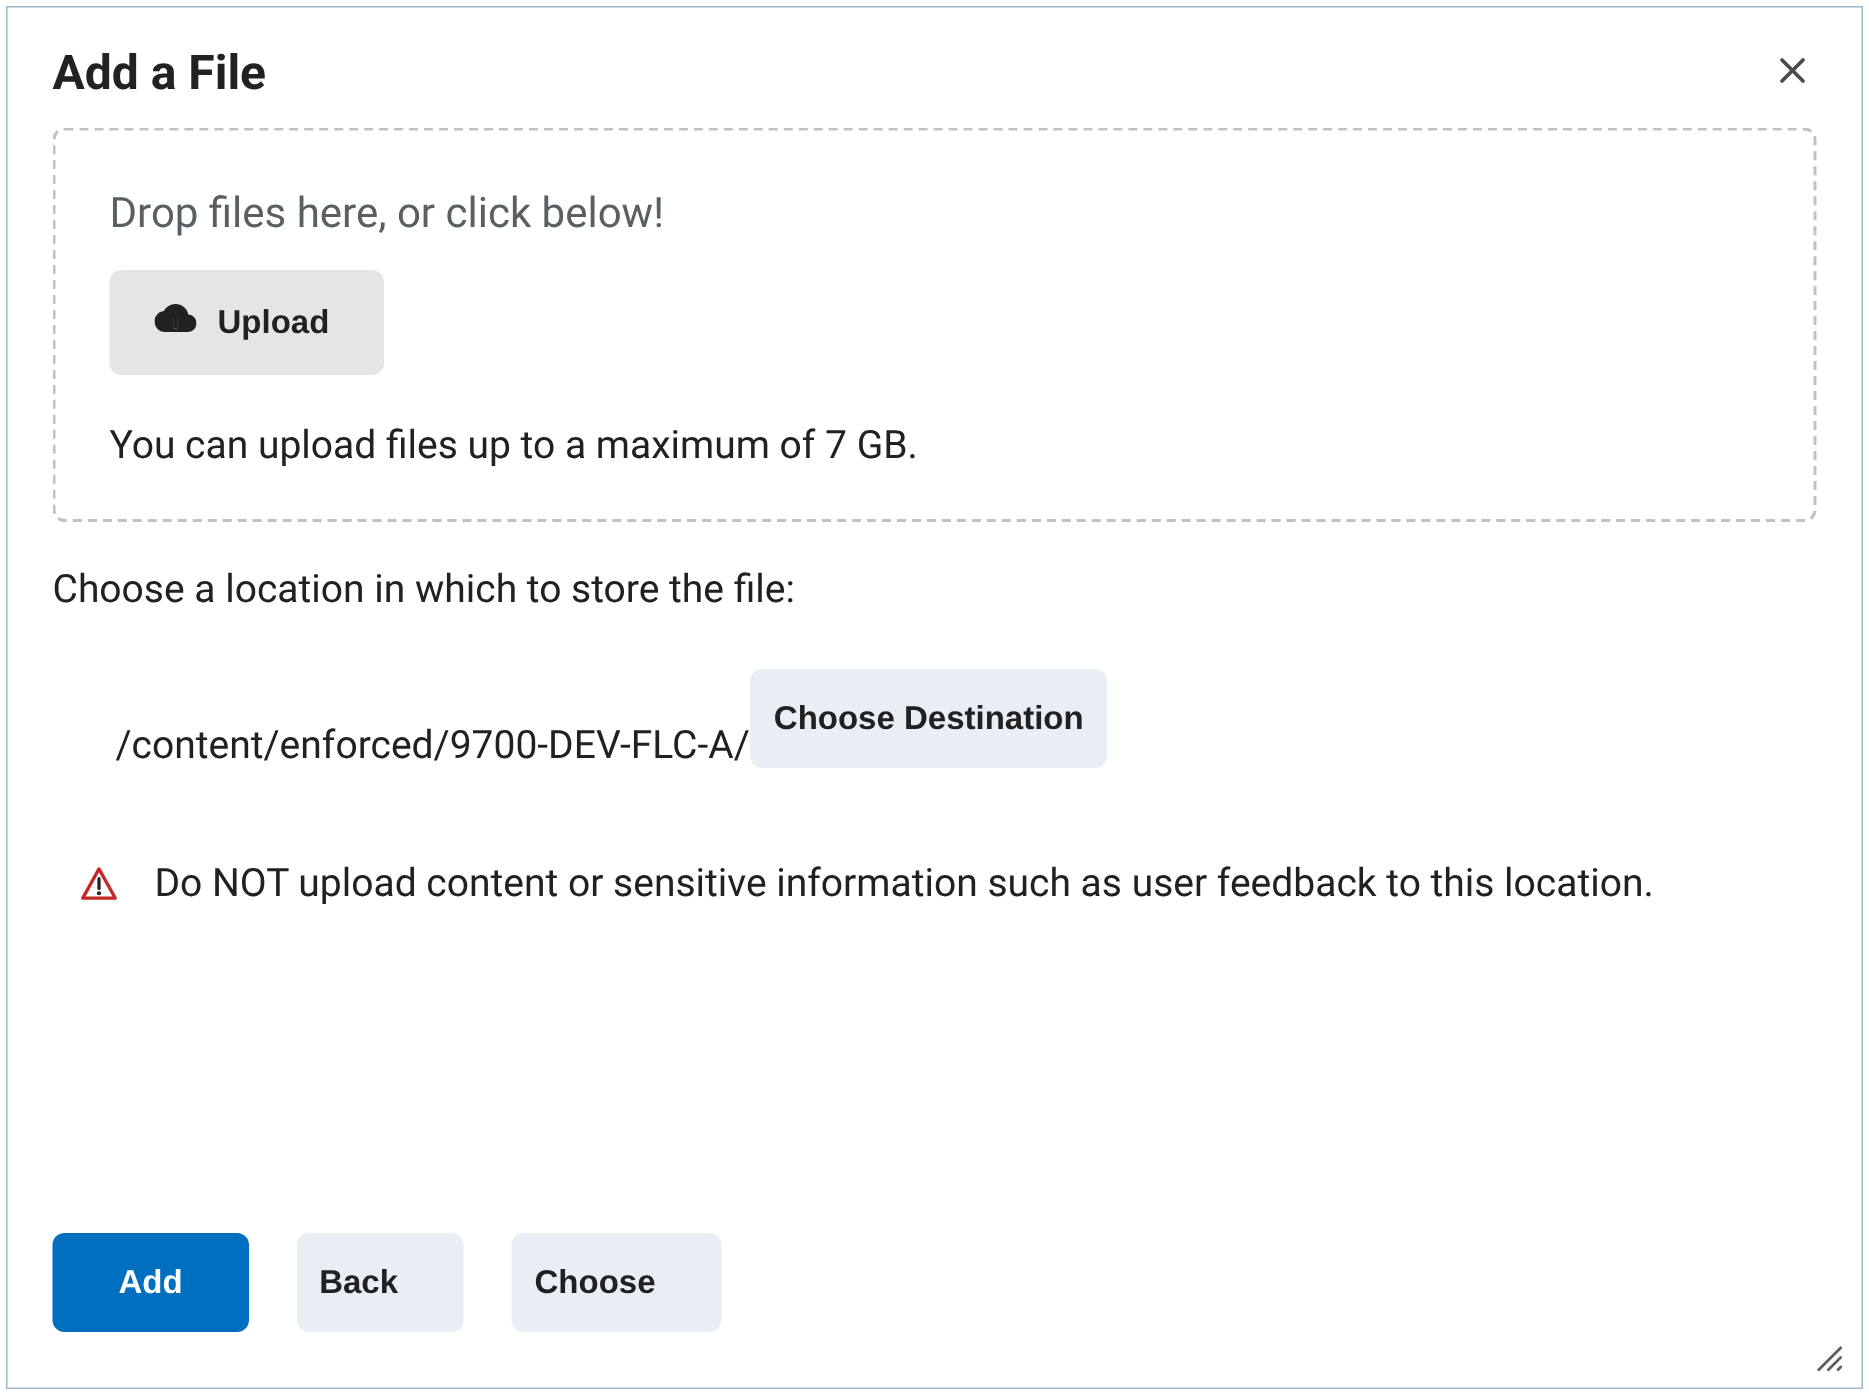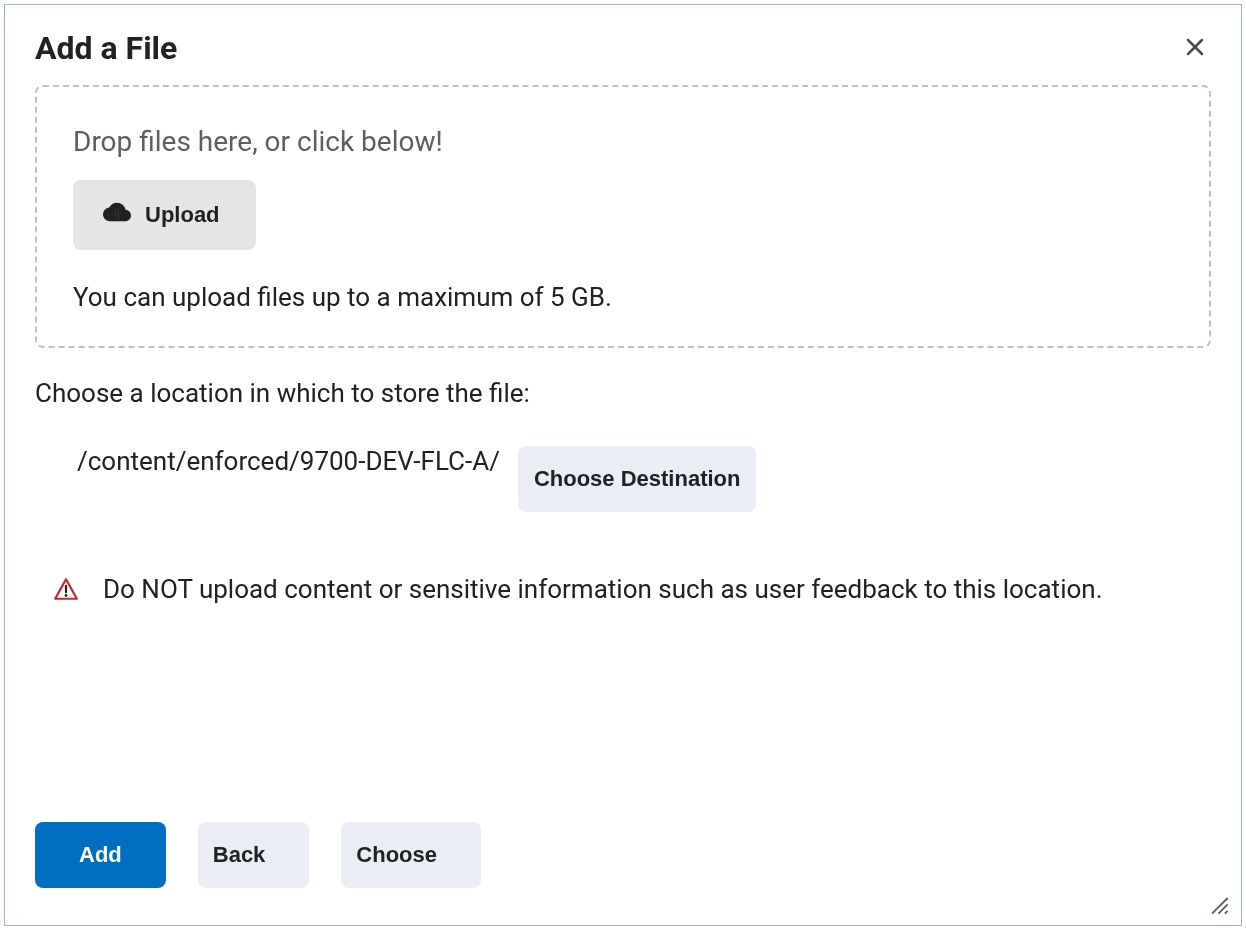--- a/index.html
+++ b/index.html
@@ -83,22 +83,21 @@
       color: #202122;
     }
     .location-label {
       font-size: 26px;
       color: #202122;
       margin-bottom: 38px;
       margin-top: 22px;
     }
     .location-row {
       display: flex;
-      align-items: flex-start;
-      gap: 18px;
+      align-items: flex-end;
       margin-left: 42px;
       margin-bottom: 56px;
     }
     .location-path {
       font-size: 26px;
       color: #202122;
     }
     .choose-dest-btn {
       background: #e8eef3;
       border: none;
@@ -190,21 +189,21 @@
       <button class="upload-btn">
         <span>
           <svg viewBox="0 0 24 24" fill="currentColor">
             <path d="M19.35 10.04C18.67 6.59 15.64 4 12 4 9.11 4 6.6 5.64 5.35 8.04 2.34 8.36 0 10.91 0 14c0 3.31 2.69 6 6 6h13c2.76 0 5-2.24 5-5 0-2.64-2.05-4.78-4.65-4.96zM12 18.5l.01-6.5H15l-3-3-3 3h2.99L12 18.5z"></path>
             <path fill="#fff" d="M12 9l-3 3h2v6h2v-6h2z"></path>
             <path fill="currentColor" d="M12 8.5 L8.5 12 L10.8 12 L10.8 18 L13.2 18 L13.2 12 L15.5 12 Z"></path>
           </svg>
         </span>
         <span>Upload</span>
       </button>
-      <div class="max-size-text">You can upload files up to a maximum of 5 GB.</div>
+      <div class="max-size-text">You can upload files up to a maximum of 7 GB.</div>
     </div>
 
     <div class="location-label">Choose a location in which to store the file:</div>
 
     <div class="location-row">
       <span class="location-path">/content/enforced/9700-DEV-FLC-A/</span>
       <button class="choose-dest-btn">Choose Destination</button>
     </div>
 
     <div class="warning-row">

